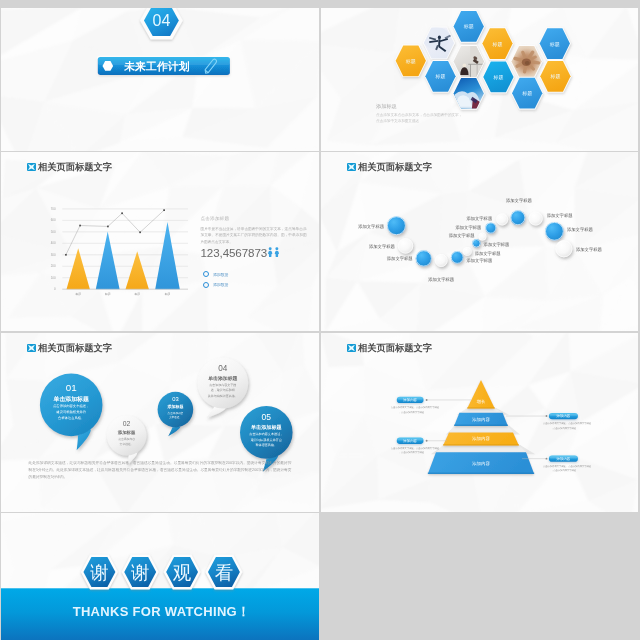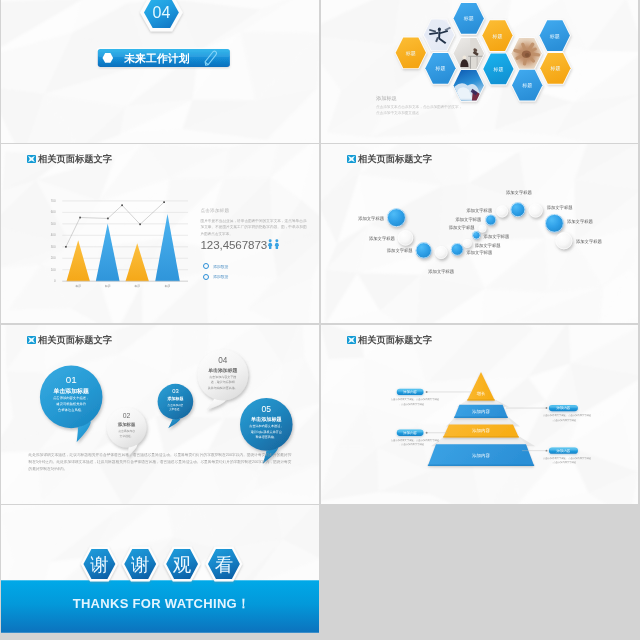--- a/index.html
+++ b/index.html
@@ -1,17 +1,17 @@
 <!DOCTYPE html>
 <html><head>
 <meta charset="utf-8">
 <style>
   html,body{margin:0;padding:0;background:#d3d3d3;}
   body{width:640px;height:640px;overflow:hidden;font-family:"Liberation Sans",sans-serif;}
-  .page{position:relative;width:640px;height:496px;background:#d3d3d3;}
+  .page{position:relative;width:640px;height:496px;background:#d3d3d3;margin-top:8px;}
   .slide{position:absolute;overflow:hidden;background:#fbfbfb;}
   .s1{left:1px;top:0px;width:318px;height:143px;}
   .s2{left:321px;top:0px;width:317px;height:143px;}
   .s3{left:1px;top:144px;width:318px;height:179px;}
   .s4{left:321px;top:144px;width:317px;height:179px;}
   .s5{left:1px;top:325px;width:318px;height:179px;}
   .s6{left:321px;top:325px;width:317px;height:179px;}
   .s7{left:1px;top:505px;width:318px;height:128px;}
   .bg{position:absolute;left:0;top:0;width:100%;height:100%;}
   .bg svg{position:absolute;left:0;top:0;width:100%;height:100%;display:block;}

